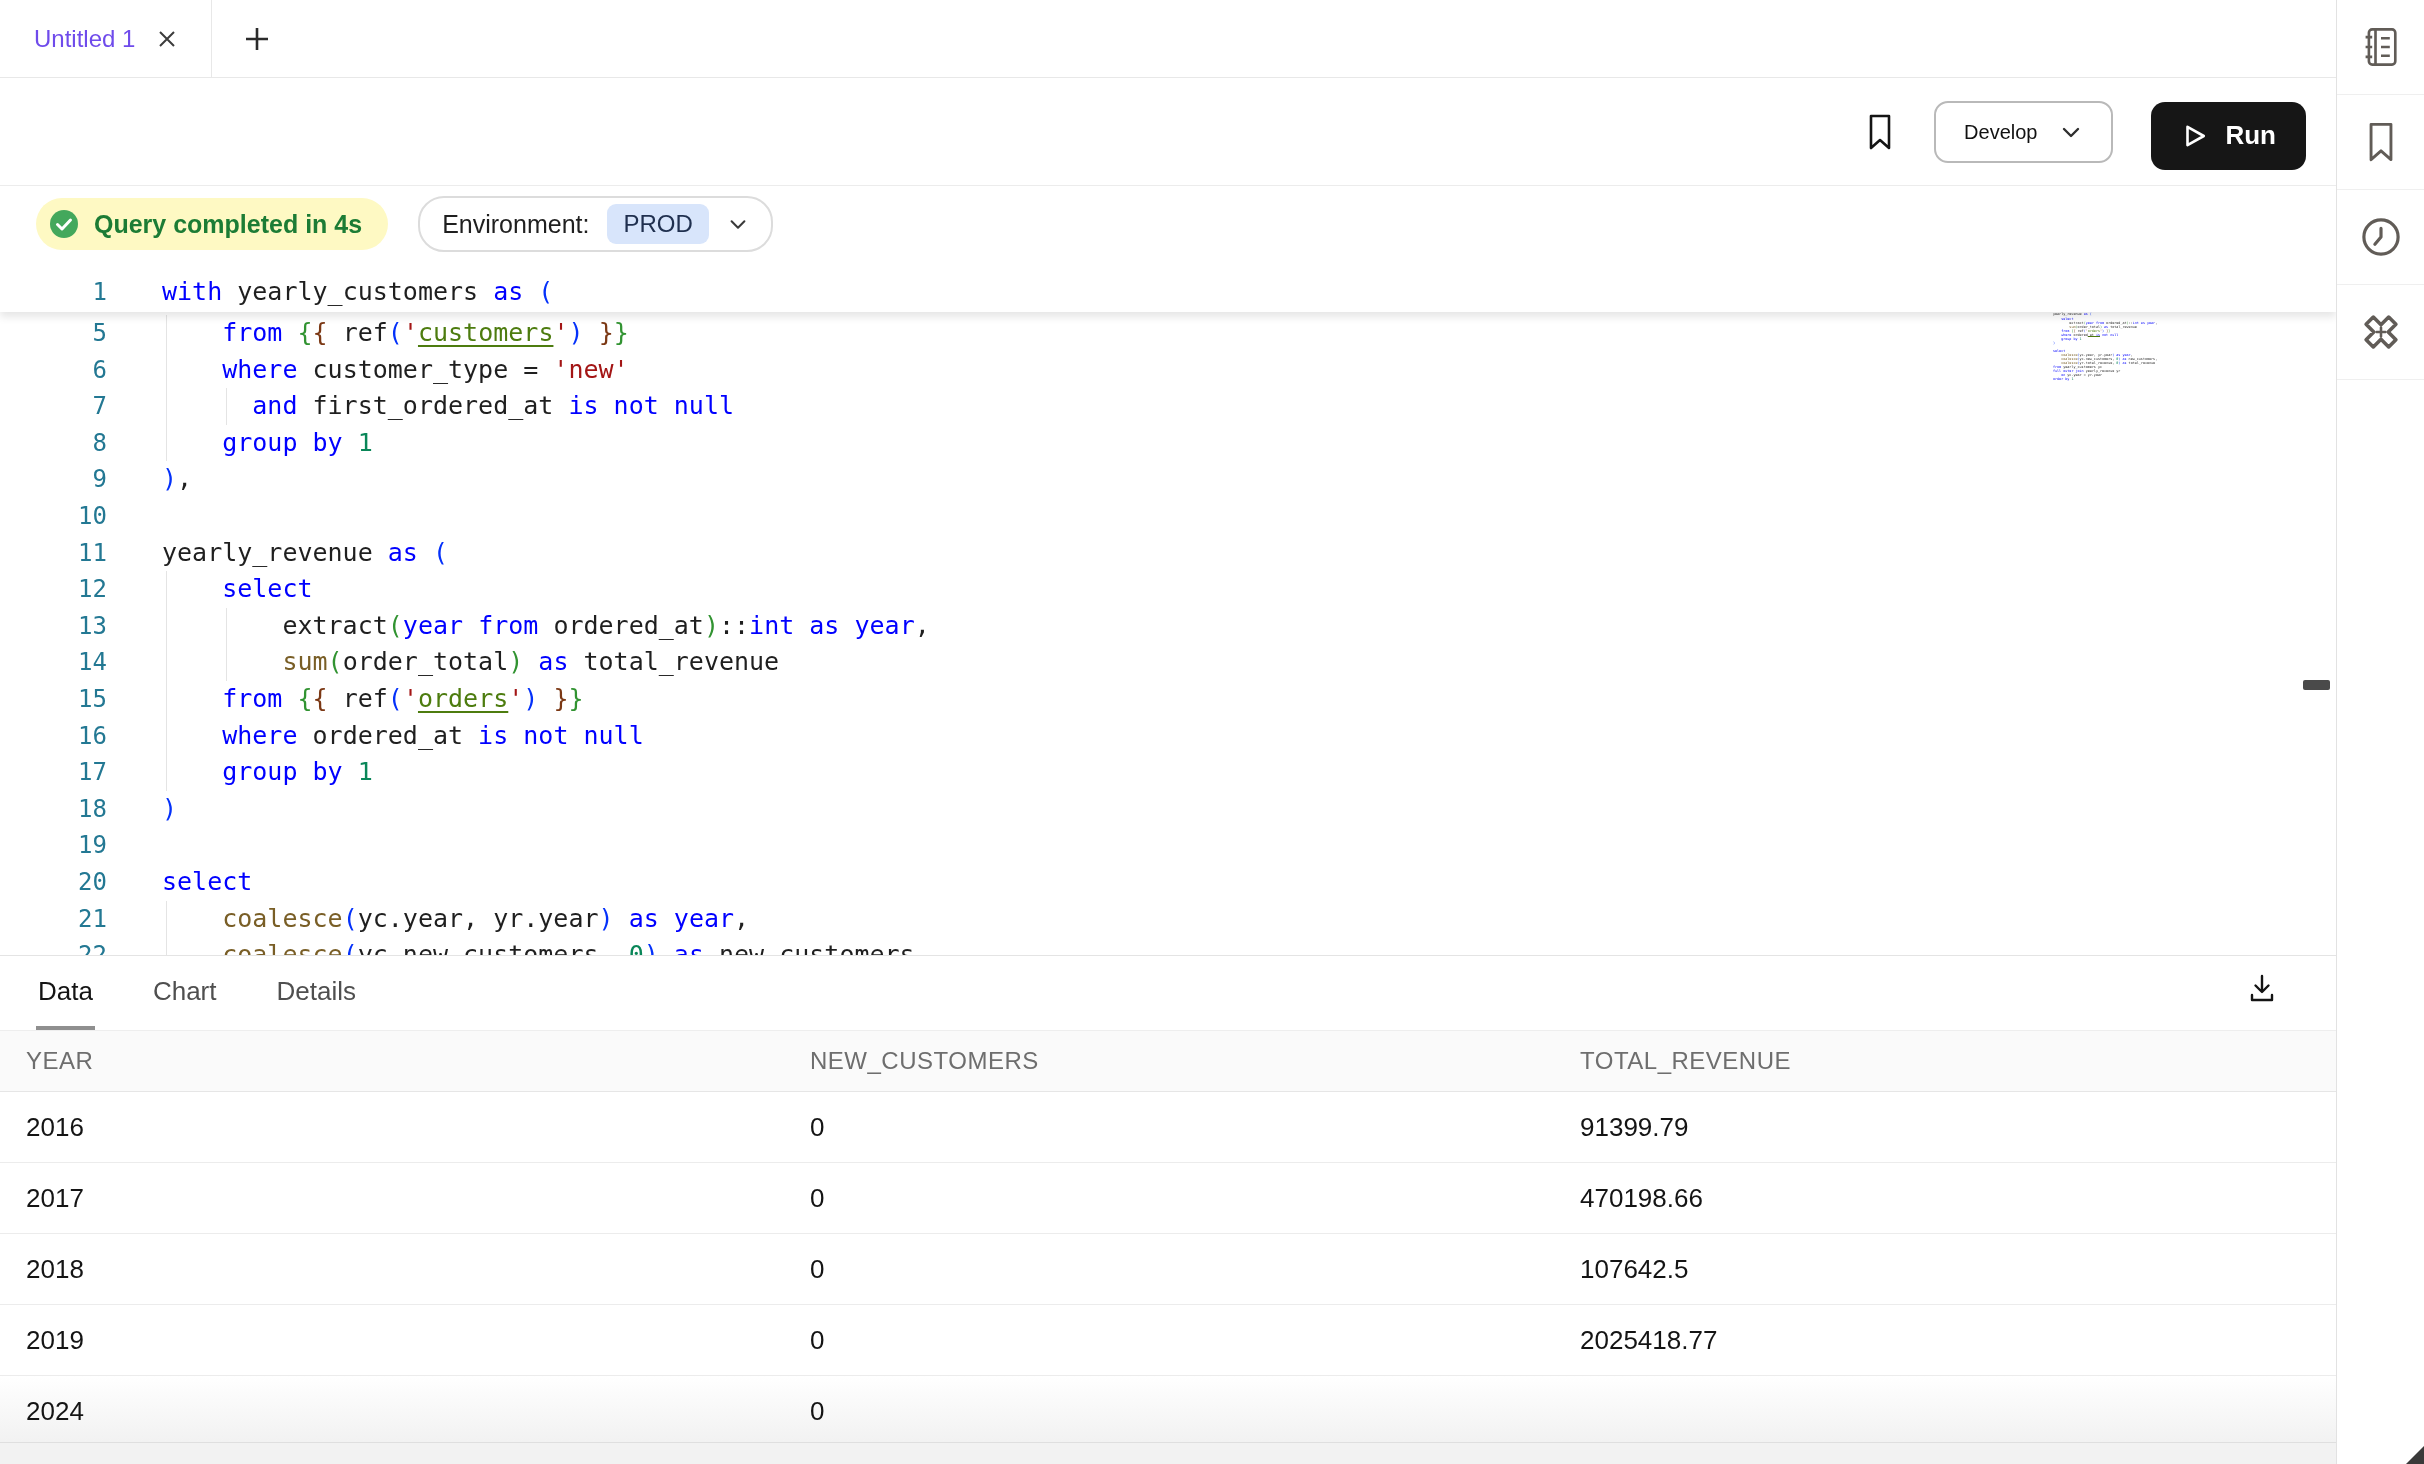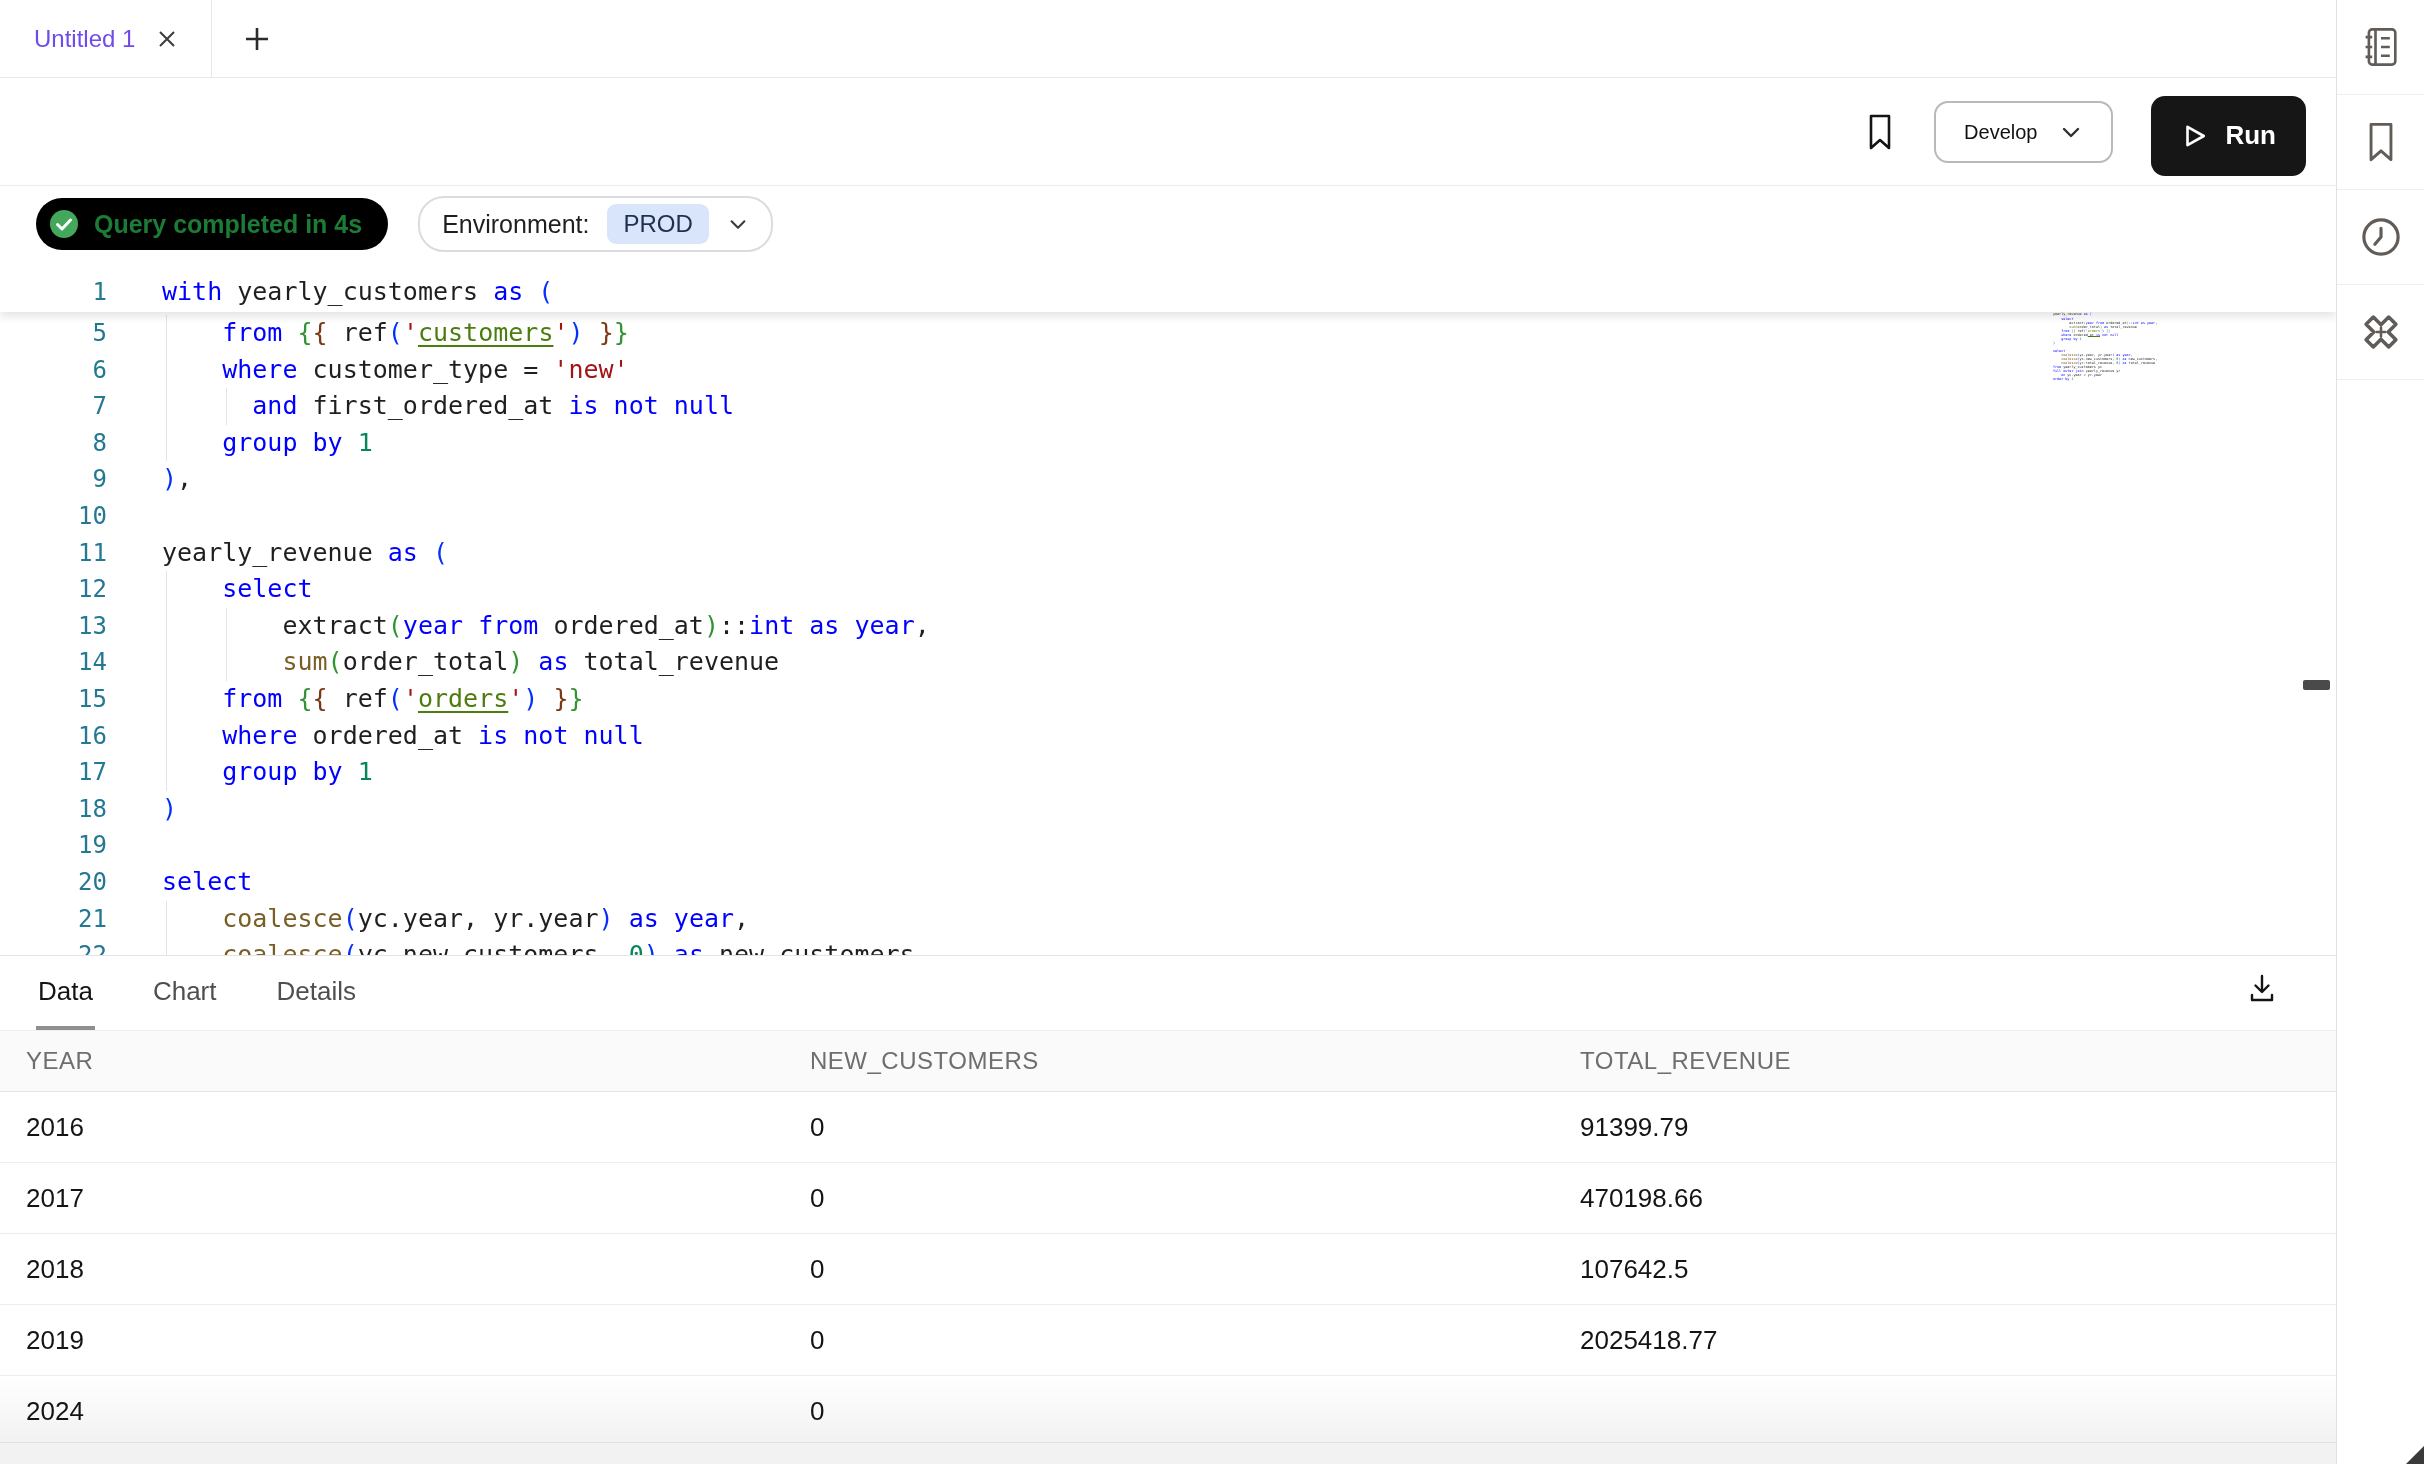--- a/index.html
+++ b/index.html
@@ -21,27 +21,27 @@
   .icon-btn { display:flex; align-items:center; justify-content:center; cursor:pointer; background:none; border:none; padding:0; }
   .newtab { margin-left:30px; align-self:center; }
 
   
   .toolbar { position:absolute; top:79px; left:0; width:2336px; height:107px;
              border-bottom:1px solid #ececec; display:flex; align-items:center;
              justify-content:flex-end; gap:38px; padding-right:30px; }
   .btn-develop { height:62px; border:2px solid #b9b9b9; border-radius:14px; background:#fff;
                  display:flex; align-items:center; gap:22px; padding:0 28px;
                  font-size:20px; color:#111; font-family:inherit; cursor:pointer; }
-  .btn-run { height:80px; background:#161616; border:none; border-radius:14px; color:#fff;
+  .btn-run { height:68px; background:#161616; border:none; border-radius:14px; color:#fff;
              display:flex; align-items:center; gap:18px; padding:0 30px;
              font-size:26px; font-weight:700; font-family:inherit; cursor:pointer;margin-top:7px; }
 
   
   .statusrow { position:absolute; top:196px; left:36px; display:flex; gap:30px; align-items:center; }
-  .pill { height:52px; background:#000000; border-radius:26px; display:flex; align-items:center;
+  .pill { height:52px; background:#fef9c3; border-radius:26px; display:flex; align-items:center;
           gap:14px; padding:0 26px 0 12px; color:#1c7c35; font-size:25px; font-weight:600; }
   .envbox { height:56px; background:#fff; border:2px solid #dcdcdc; border-radius:26px;
             display:flex; align-items:center; gap:18px; padding:0 22px; font-size:25px; cursor:pointer;justify-content:flex-end; }
   .env-badge { background:#d8e5fb; color:#20304f; border-radius:9px; padding:6px 16px;
                font-size:24px; font-weight:500; }
 
   
   .editor { position:absolute; top:258px; left:0; width:2336px; height:697px; overflow:hidden; background:#fff; }
   .sticky { position:absolute; top:0; left:0; right:0; height:54px; background:#fff; z-index:3;
             box-shadow:0 5px 8px rgba(0,0,0,0.10); padding-top:16px; }

